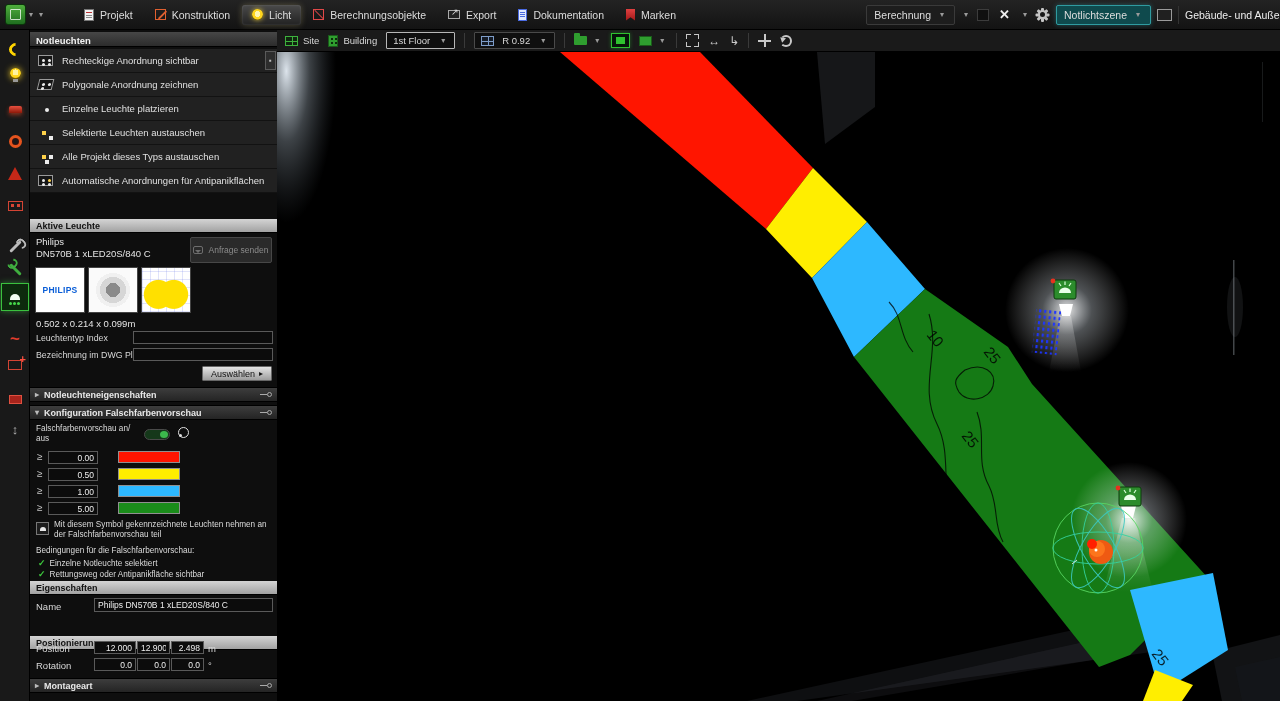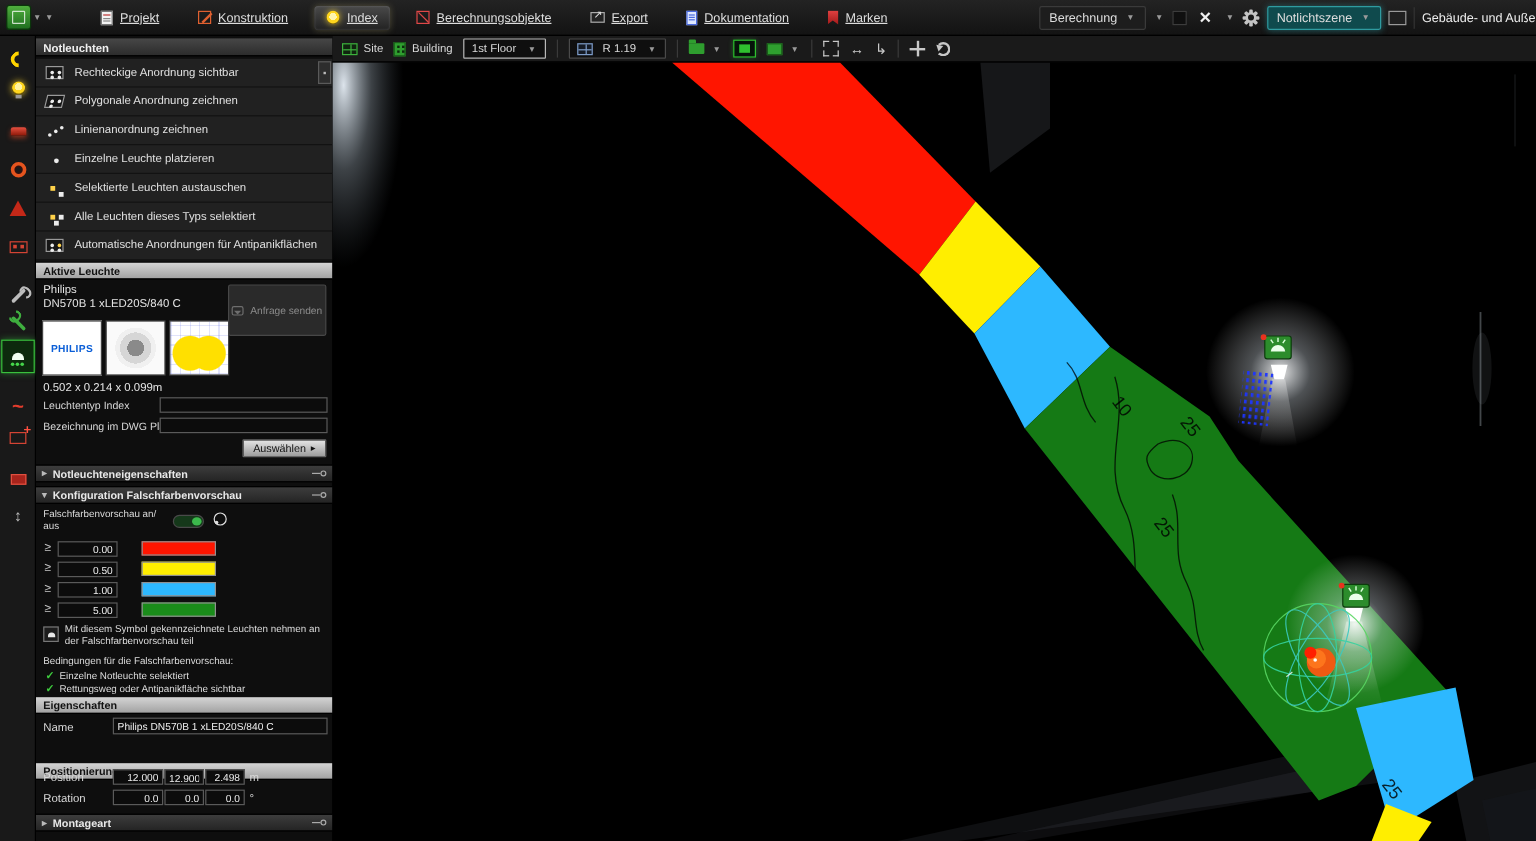--- a/index.html
+++ b/index.html
@@ -8,21 +8,21 @@
   .abs{position:absolute;}
 
   
   .topbar{position:absolute;left:0;top:0;width:1280px;height:30px;
     background:linear-gradient(#232323,#131313);border-bottom:1px solid #000;
     display:flex;align-items:center;color:#ddd;font-size:10.5px;}
   .appicon{width:21px;height:21px;margin-left:5px;border-radius:3px;
     background:linear-gradient(#4fae3d,#1f6e1f);border:1px solid #0b350b;position:relative;flex:none;}
   .appicon::after{content:"";position:absolute;inset:4px;border:1px solid rgba(255,255,255,.75);border-radius:1px;}
   .caret{color:#9a9a9a;font-size:8px;padding:0 3px;}
-  .menu{display:flex;align-items:flex-end;margin-left:28px;gap:12px;text-decoration:underline;}
+  .menu{display:flex;align-items:flex-end;margin-left:28px;gap:2px;}
   .mi{display:flex;align-items:center;gap:6px;padding:4px 10px;border-radius:3px;cursor:default;white-space:nowrap;}
   .mi.active{background:linear-gradient(#4a4a4a,#222);box-shadow:0 0 6px rgba(255,240,150,.25), inset 0 0 2px rgba(255,255,255,.2);}
   .mic{flex:none;position:relative;display:inline-block;}
   .mic-page{width:10px;height:12px;background:#f2f2f2;border:1px solid #777;}
   .mic-page::after{content:"";position:absolute;left:1px;top:2px;width:6px;height:1px;background:#b33;box-shadow:0 3px 0 #888,0 5px 0 #888;}
   .mic-konst{width:11px;height:11px;border:1px solid #e06030;}
   .mic-konst::after{content:"";position:absolute;left:1px;top:4px;width:11px;height:2px;background:#e06030;transform:rotate(-45deg);}
   .mic-licht{width:11px;height:11px;border-radius:50%;background:radial-gradient(circle at 50% 45%,#fff6b0 0 3px,#ffd61e 3px 5px,#8a6d00 6px);box-shadow:0 0 5px rgba(255,220,60,.8);}
   .mic-bobj{width:11px;height:11px;border:1px solid #e04848;}
   .mic-bobj::after{content:"";position:absolute;left:-1px;top:4px;width:12px;height:1px;background:#e04848;transform:rotate(45deg);}
@@ -175,21 +175,21 @@
     <div class="mi">
         <span class="mic mic-page"></span>
         <span>Projekt</span>
       </div>
     <div class="mi">
         <span class="mic mic-konst"></span>
         <span>Konstruktion</span>
       </div>
     <div class="mi active">
         <span class="mic mic-licht"></span>
-        <span>Index</span>
+        <span>Licht</span>
       </div>
     <div class="mi">
         <span class="mic mic-bobj"></span>
         <span>Berechnungsobjekte</span>
       </div>
     <div class="mi">
         <span class="mic mic-export"></span>
         <span>Export</span>
       </div>
     <div class="mi">
@@ -280,61 +280,55 @@
         </span>
         <span>Rechteckige Anordnung sichtbar</span>
       </div>
     <div class="tool">
         <span class="ti ti-poly">
           <i></i>
         </span>
         <span>Polygonale Anordnung zeichnen</span>
       </div>
     <div class="tool">
-        <span class="ti ti-line">
-          <i></i>
-        </span>
-        <span>Linienanordnung zeichnen</span>
-      </div>
-    <div class="tool">
         <span class="ti ti-single">
           <i></i>
         </span>
         <span>Einzelne Leuchte platzieren</span>
       </div>
     <div class="tool">
         <span class="ti ti-swap">
           <i></i>
         </span>
         <span>Selektierte Leuchten austauschen</span>
       </div>
     <div class="tool">
         <span class="ti ti-swapall">
           <i></i>
         </span>
-        <span>Alle Leuchten dieses Typs selektiert</span>
+        <span>Alle Projekt dieses Typs austauschen</span>
       </div>
     <div class="tool">
         <span class="ti ti-auto">
           <i></i>
         </span>
         <span>Automatische Anordnungen für Antipanikflächen</span>
       </div>
   </div>
   <div class="scrollbox">▪</div>
 
   <div class="hdr-light" style="top:189px">
       <span>Aktive Leuchte</span>
     </div>
 
   <div class="abs" style="top:206px;left:6px;line-height:1.3">
     <div>Philips</div>
     <div>DN570B 1 xLED20S/840 C</div>
   </div>
-  <div class="btn-dis abs" style="top:207px;right:5px;width:82px;height:43px">
+  <div class="btn-dis abs" style="top:207px;right:5px;width:82px;height:26px">
     <span class="bubble"></span>
     <span>Anfrage senden</span>
   </div>
 
   <div class="thumb" style="top:237px;left:5px">
     <div class="philips-txt">PHILIPS</div>
   </div>
   <div class="thumb" style="top:237px;left:58px">
       <div class="lum-photo"></div>
     </div>
@@ -446,21 +440,21 @@
       <span class="ic-bldg"></span>
       <span>Building</span>
     </div>
   <div class="vdrop">
       <span>1st Floor</span>
       <span class="caret">▾</span>
     </div>
   <div class="vsep"></div>
   <div class="vdrop dim">
       <span class="ic-rgrid"></span>
-      <span>R 1.19</span>
+      <span>R 0.92</span>
       <span class="caret">▾</span>
     </div>
   <div class="vsep"></div>
   <div class="vitem">
       <span class="ic-folder"></span>
       <span class="caret">▾</span>
     </div>
   <div class="ic-screen">
       <i></i>
     </div>

